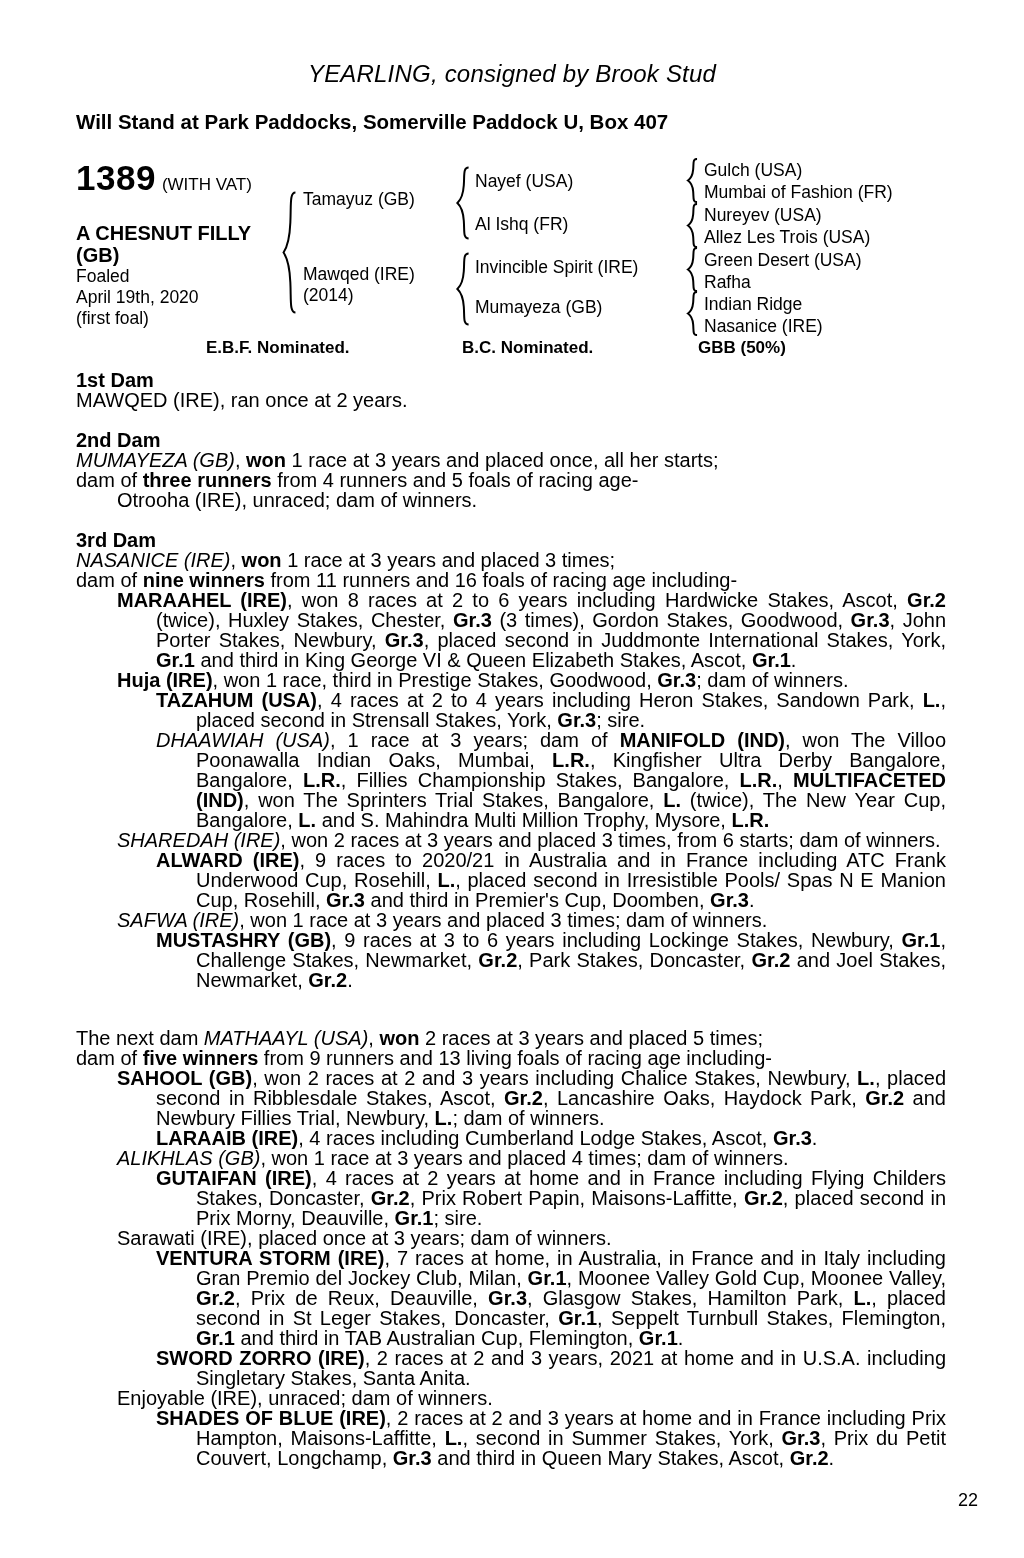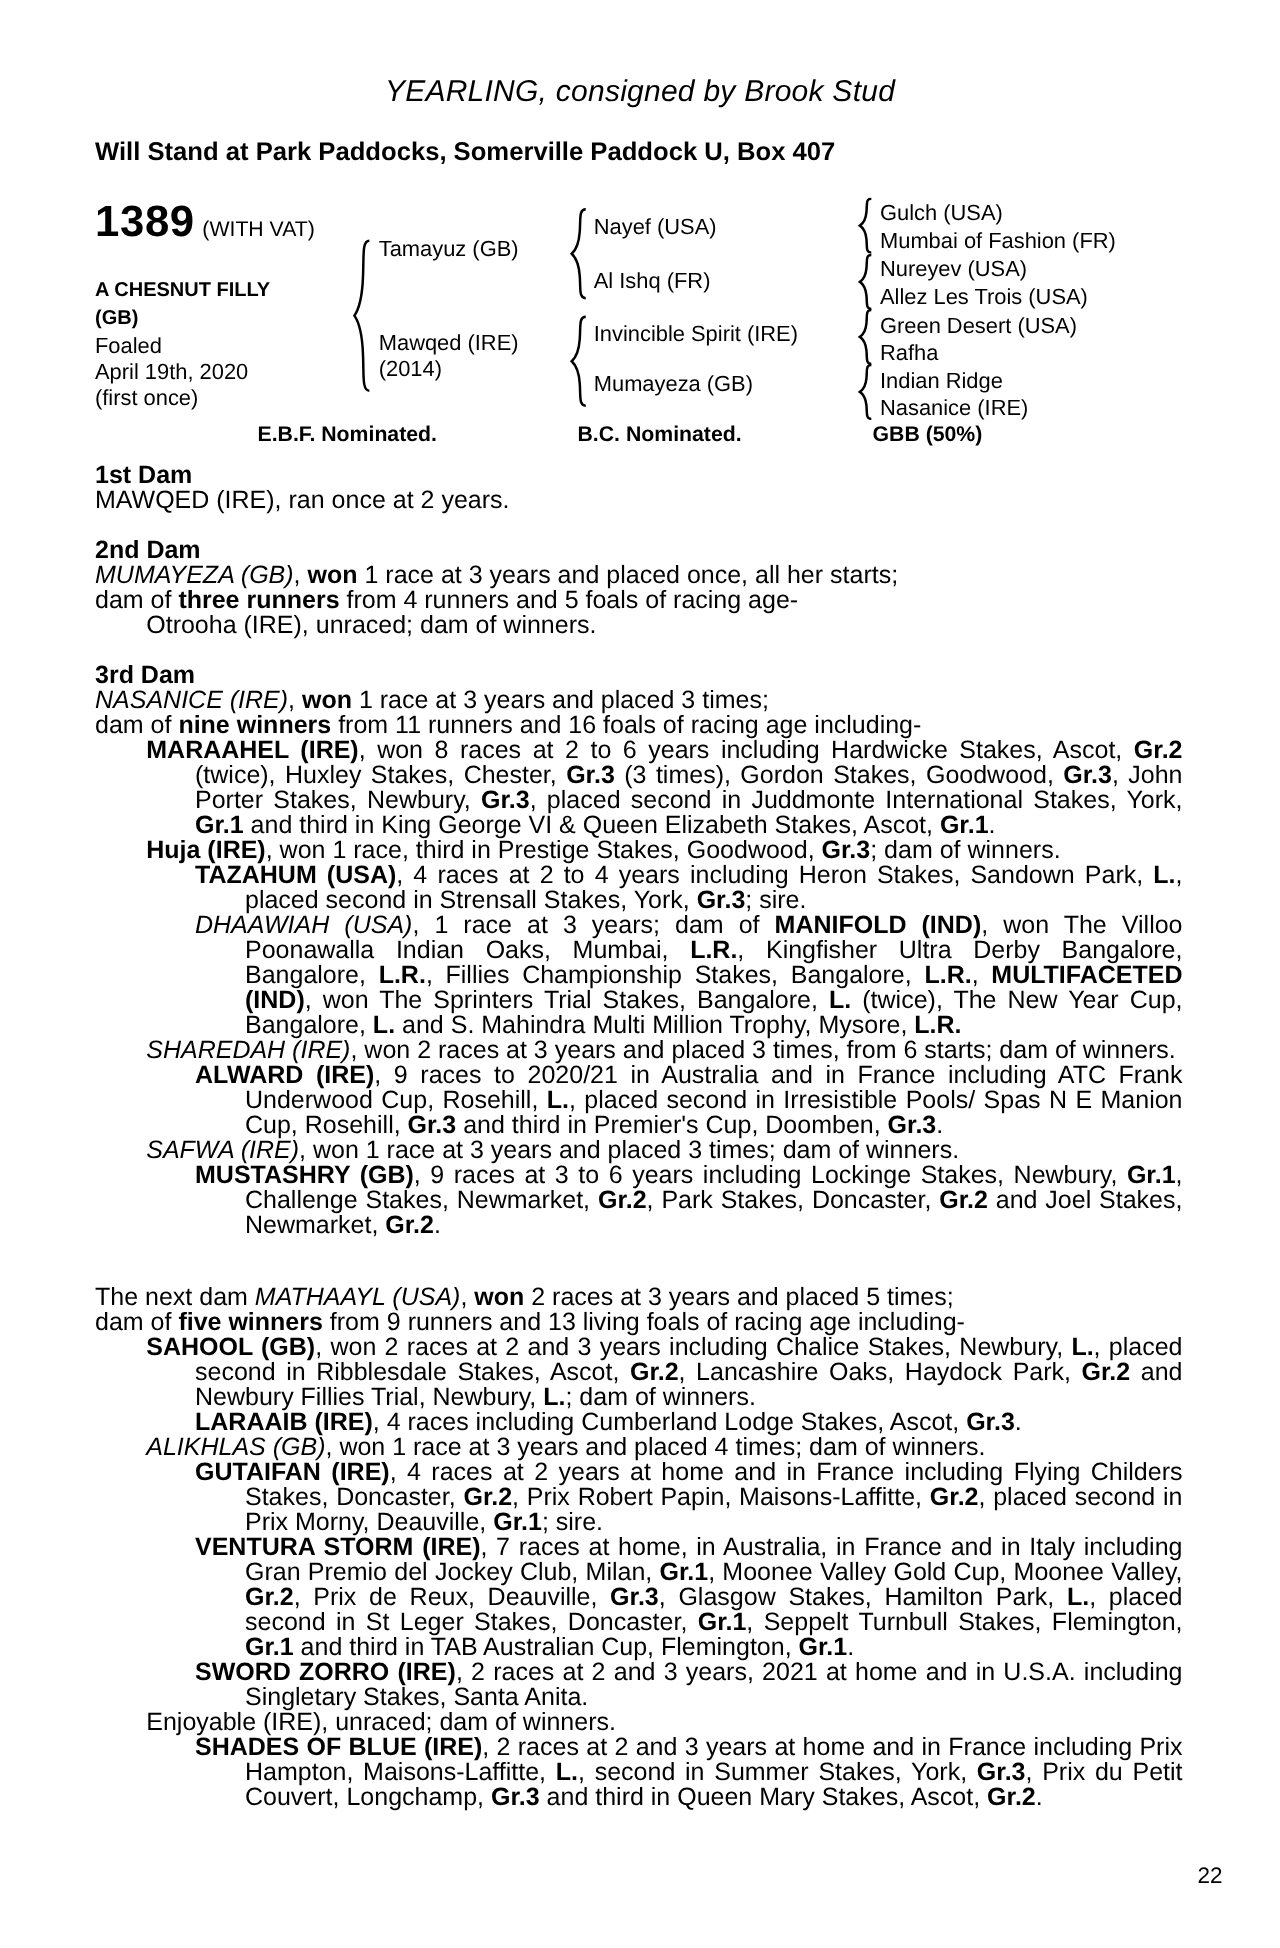--- a/index.html
+++ b/index.html
@@ -18,21 +18,21 @@
   }
   .pedigree{
     position:absolute;top:158px;left:76px;width:872px;height:210px;
     font-size:17.5px;
   }
   .pedigree .abs{position:absolute;white-space:nowrap;}
   .lot-line{top:0;left:0;}
   .lot-number{font-weight:bold;font-size:35px;letter-spacing:0.5px;}
   .vat{font-size:17px;margin-left:6px;}
   .horse-block{top:64px;left:0;line-height:21px;}
-  .horse-name{font-weight:bold;font-size:16px;line-height:22px;}
+  .horse-name{font-weight:bold;font-size:20px;line-height:22px;}
   .ped-name{line-height:20px;}
   .dam-block{line-height:21px;}
   .brace{position:absolute;}
   .noms{top:180px;left:0;width:872px;height:24px;}
   .nom{position:absolute;font-weight:bold;font-size:17px;white-space:nowrap;}
   .bodytext{
     position:absolute;top:370px;left:76px;width:870px;
     font-size:20px;line-height:20px;
   }
   .bodytext p{margin:0;text-align:justify;}
@@ -55,21 +55,21 @@
 
   <div class="abs lot-line">
     <span class="lot-number">1389</span><span class="vat">(WITH VAT)</span>
   </div>
 
   <div class="abs horse-block">
     <div class="horse-name">A CHESNUT FILLY</div>
     <div class="horse-name">(GB)</div>
     <div>Foaled</div>
     <div>April 19th, 2020</div>
-    <div>(first once)</div>
+    <div>(first foal)</div>
   </div>
 
   <svg class="brace" style="left:205px;top:32px;width:17px;height:125px;" viewBox="0 0 20 100" preserveAspectRatio="none">
       <path d="M17 2 C10 2 12 12 11 26 C10 42 6 47 3 50 C6 53 10 58 11 74 C12 88 10 98 17 98" fill="none" stroke="#000" stroke-width="2" vector-effect="non-scaling-stroke"></path>
     </svg>
 
   <div class="abs ped-name" style="left:227px;top:31px;">Tamayuz (GB)</div>
   <div class="abs dam-block" style="left:227px;top:106px;">
     <div>Mawqed (IRE)</div>
     <div>(2014)</div>
@@ -133,19 +133,20 @@
     <p class="p1"><span class="i">SHAREDAH (IRE)</span><span>, won 2 races at 3 years and placed 3 times, from 6 starts; dam of winners.</span></p>
     <p class="p2"><span class="b">ALWARD (IRE)</span><span>, 9 races to 2020/21 in Australia and in France including ATC Frank Underwood Cup, Rosehill, </span><span class="b">L.</span><span>, placed second in Irresistible Pools/ Spas N E Manion Cup, Rosehill, </span><span class="b">Gr.3</span><span> and third in Premier's Cup, Doomben, </span><span class="b">Gr.3</span><span>.</span></p>
     <p class="p1"><span class="i">SAFWA (IRE)</span><span>, won 1 race at 3 years and placed 3 times; dam of winners.</span></p>
     <p class="p2"><span class="b">MUSTASHRY (GB)</span><span>, 9 races at 3 to 6 years including Lockinge Stakes, Newbury, </span><span class="b">Gr.1</span><span>, Challenge Stakes, Newmarket, </span><span class="b">Gr.2</span><span>, Park Stakes, Doncaster, </span><span class="b">Gr.2</span><span> and Joel Stakes, Newmarket, </span><span class="b">Gr.2</span><span>.</span></p>
     <p class="p0 gap"><span>The next dam </span><span class="i">MATHAAYL (USA)</span><span>, </span><span class="b">won</span><span> 2 races at 3 years and placed 5 times;</span></p>
     <p class="p0"><span>dam of </span><span class="b">five winners</span><span> from 9 runners and 13 living foals of racing age including-</span></p>
     <p class="p1"><span class="b">SAHOOL (GB)</span><span>, won 2 races at 2 and 3 years including Chalice Stakes, Newbury, </span><span class="b">L.</span><span>, placed second in Ribblesdale Stakes, Ascot, </span><span class="b">Gr.2</span><span>, Lancashire Oaks, Haydock Park, </span><span class="b">Gr.2</span><span> and Newbury Fillies Trial, Newbury, </span><span class="b">L.</span><span>; dam of winners.</span></p>
     <p class="p2"><span class="b">LARAAIB (IRE)</span><span>, 4 races including Cumberland Lodge Stakes, Ascot, </span><span class="b">Gr.3</span><span>.</span></p>
     <p class="p1"><span class="i">ALIKHLAS (GB)</span><span>, won 1 race at 3 years and placed 4 times; dam of winners.</span></p>
     <p class="p2"><span class="b">GUTAIFAN (IRE)</span><span>, 4 races at 2 years at home and in France including Flying Childers Stakes, Doncaster, </span><span class="b">Gr.2</span><span>, Prix Robert Papin, Maisons-Laffitte, </span><span class="b">Gr.2</span><span>, placed second in Prix Morny, Deauville, </span><span class="b">Gr.1</span><span>; sire.</span></p>
+    <p class="p1"><span>Sarawati (IRE), placed once at 3 years; dam of winners.</span></p>
     <p class="p2"><span class="b">VENTURA STORM (IRE)</span><span>, 7 races at home, in Australia, in France and in Italy including Gran Premio del Jockey Club, Milan, </span><span class="b">Gr.1</span><span>, Moonee Valley Gold Cup, Moonee Valley, </span><span class="b">Gr.2</span><span>, Prix de Reux, Deauville, </span><span class="b">Gr.3</span><span>, Glasgow Stakes, Hamilton Park, </span><span class="b">L.</span><span>, placed second in St Leger Stakes, Doncaster, </span><span class="b">Gr.1</span><span>, Seppelt Turnbull Stakes, Flemington, </span><span class="b">Gr.1</span><span> and third in TAB Australian Cup, Flemington, </span><span class="b">Gr.1</span><span>.</span></p>
     <p class="p2"><span class="b">SWORD ZORRO (IRE)</span><span>, 2 races at 2 and 3 years, 2021 at home and in U.S.A. including Singletary Stakes, Santa Anita.</span></p>
     <p class="p1"><span>Enjoyable (IRE), unraced; dam of winners.</span></p>
     <p class="p2"><span class="b">SHADES OF BLUE (IRE)</span><span>, 2 races at 2 and 3 years at home and in France including Prix Hampton, Maisons-Laffitte, </span><span class="b">L.</span><span>, second in Summer Stakes, York, </span><span class="b">Gr.3</span><span>, Prix du Petit Couvert, Longchamp, </span><span class="b">Gr.3</span><span> and third in Queen Mary Stakes, Ascot, </span><span class="b">Gr.2</span><span>.</span></p>
   </div>
 
 <div class="pageno">22</div>
 
 </body></html>

